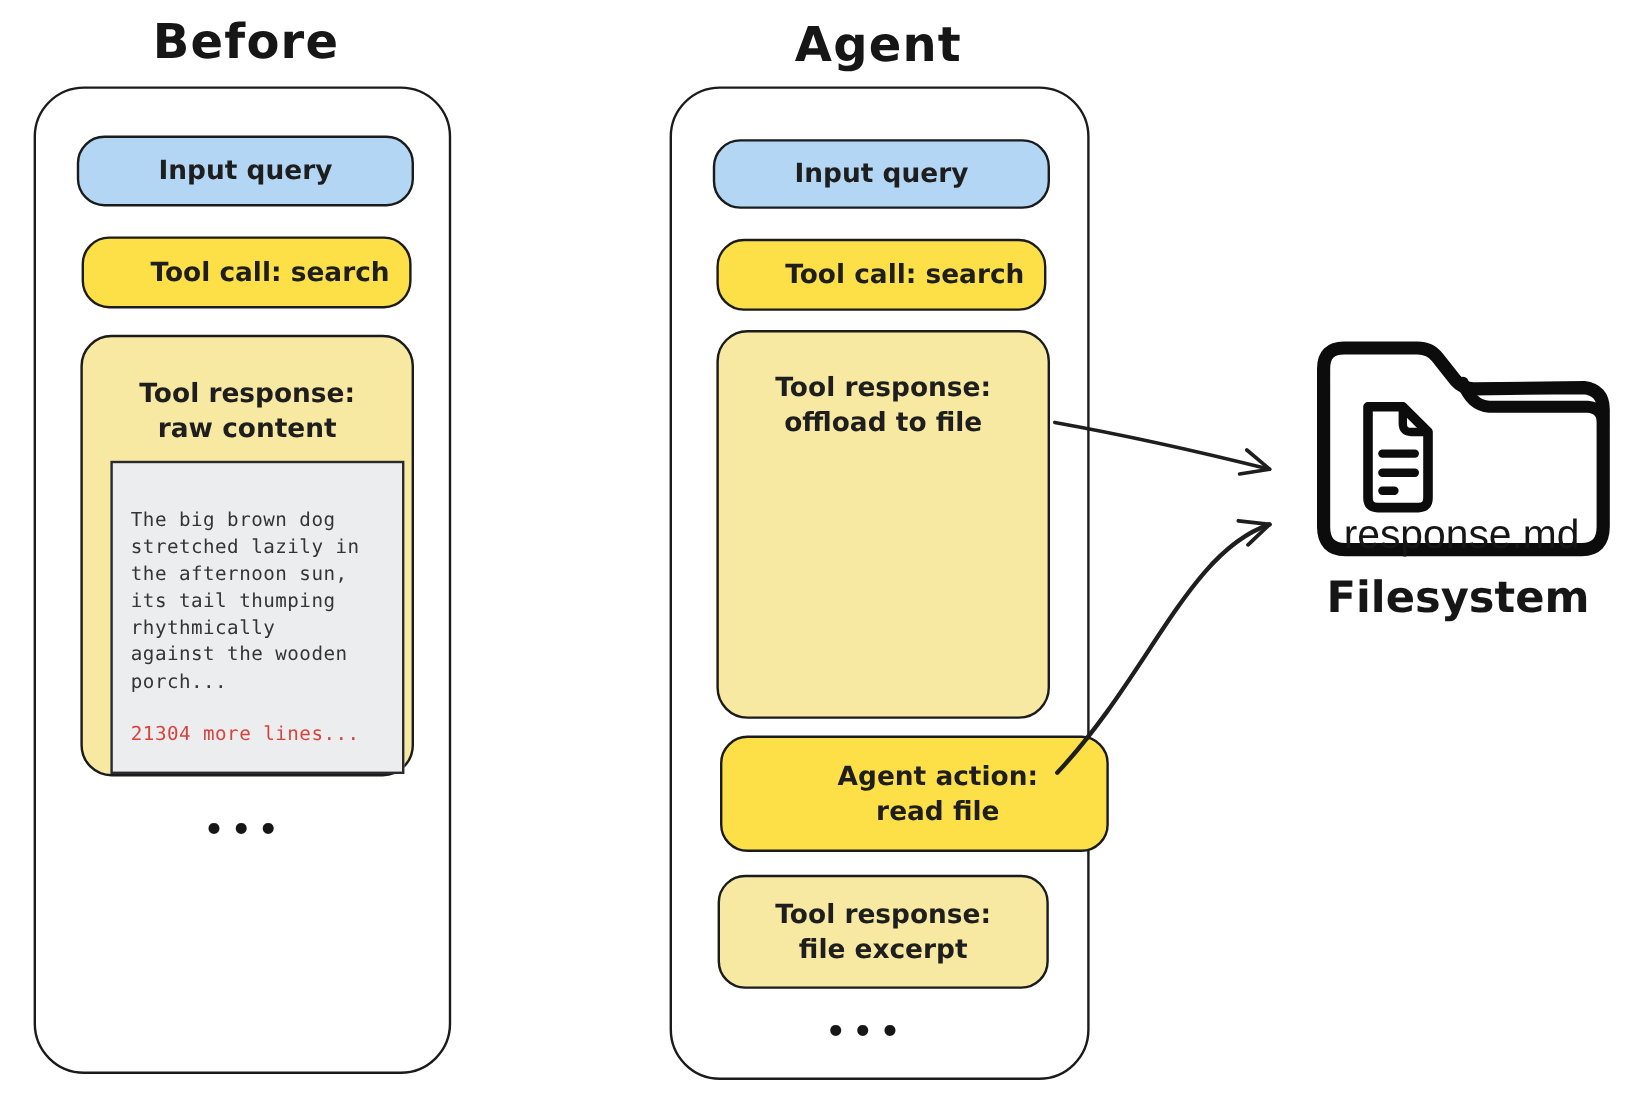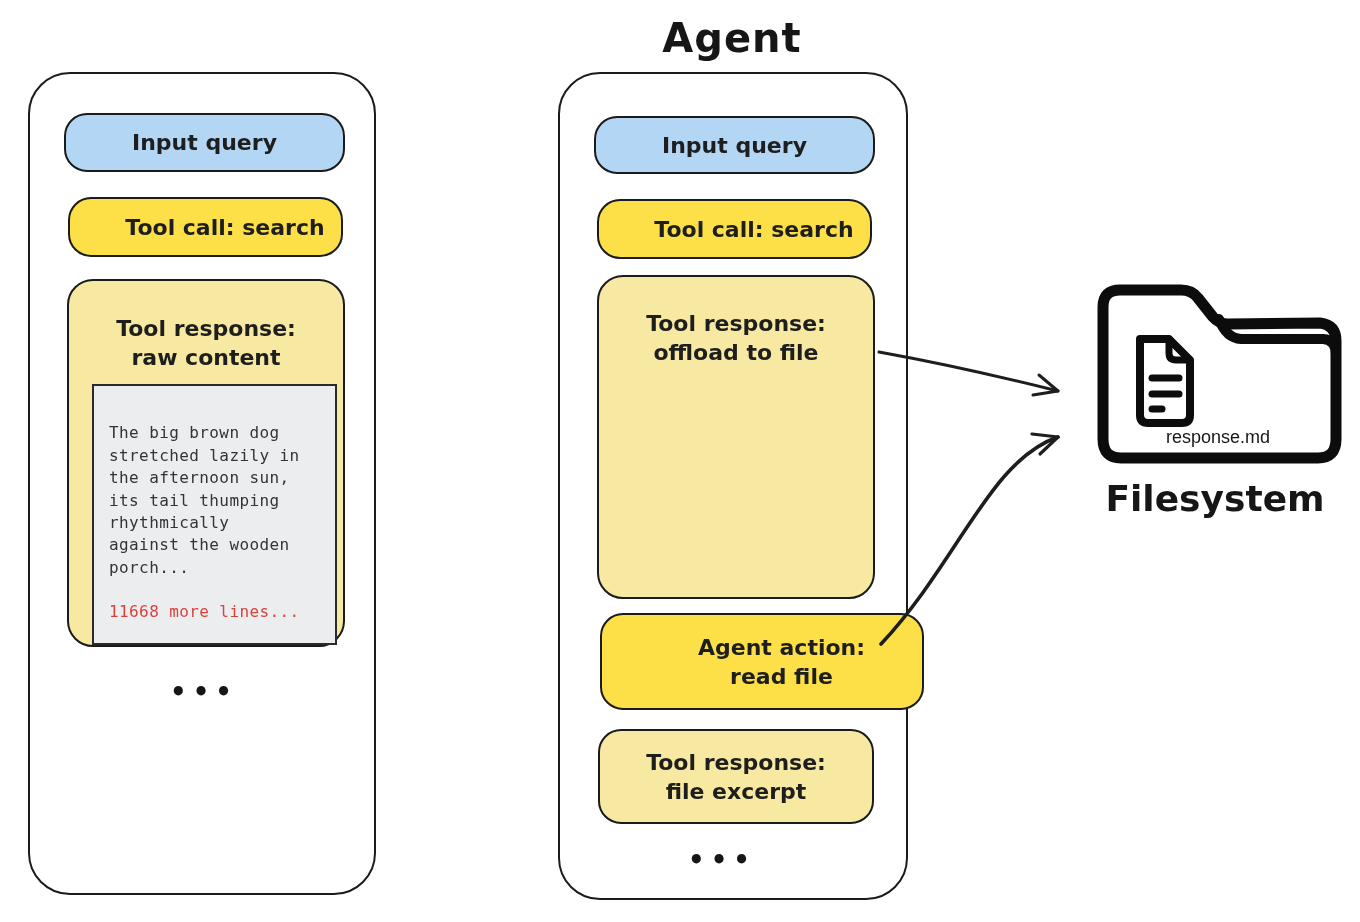--- a/index.html
+++ b/index.html
@@ -39,51 +39,52 @@
   .snippet .more{
     display:block;margin-top:22px;color:#d8433e;white-space:pre;
   }
   .dots{
     font-size:26px;font-weight:700;letter-spacing:6px;color:#161616;
     text-align:center;line-height:16px;
   }
   .overlay{position:absolute;left:0;top:0;pointer-events:none;}
   .file-label{
     text-align:center;font-family:"Liberation Sans",sans-serif;
-    font-size:18px;color:#161616;
+    font-size:34px;color:#161616;
   }
   .fs-caption{
     text-align:center;font-size:36px;font-weight:600;color:#161616;
   }
 </style>
 </head>
 <body>
 
 <div class="canvas">
 
+  <div class="abs col-title" style="left:85px;top:12px;width:240px;">Before</div>
   <div class="abs col-title" style="left:612px;top:15px;width:240px;">Agent</div>
 
   <div class="abs panel" style="left:28px;top:72px;width:348px;height:823px;">
 
     <div class="abs chip blue" style="left:34px;top:39px;width:281px;height:59px;">Input query</div>
 
     <div class="abs chip green" style="left:38px;top:123px;width:275px;height:60px;">Tool call: search</div>
 
     <div class="abs card" style="left:37px;top:205px;width:278px;height:368px;">
       <div class="card-title" style="top:33px;">Tool response:
 raw content</div>
       <div class="snippet" style="left:23px;top:103px;width:226px;height:243px;">
         <span>The big brown dog
 stretched lazily in
 the afternoon sun,
 its tail thumping
 rhythmically
 against the wooden
 porch...</span>
-        <span class="more">11668 more lines...</span>
+        <span class="more">21304 more lines...</span>
       </div>
     </div>
 
     <div class="abs dots" style="left:74px;top:610px;width:200px;">•••</div>
   </div>
 
   <div class="abs panel" style="left:558px;top:72px;width:350px;height:828px;">
 
     <div class="abs chip blue" style="left:34px;top:42px;width:281px;height:58px;">Input query</div>
 

